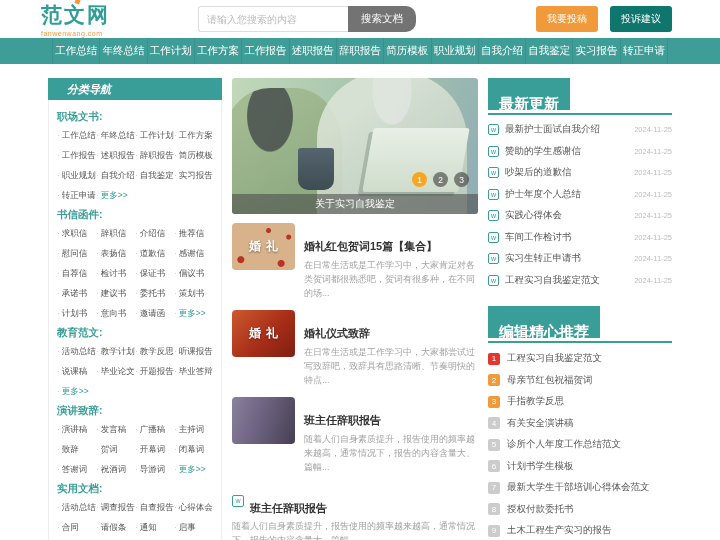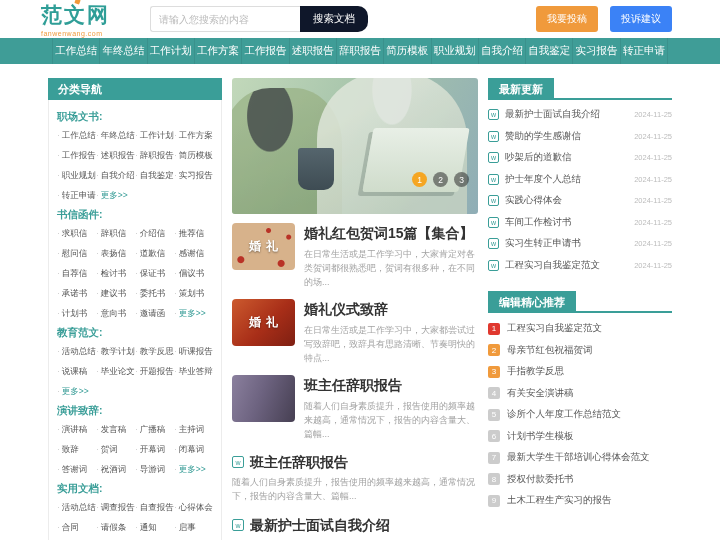--- a/index.html
+++ b/index.html
@@ -6,46 +6,46 @@
   html,body { width:720px; height:540px; overflow:hidden; background:#fff;
     font-family:"Liberation Sans","DejaVu Sans",sans-serif; }
 
   
   .header { display:flex; align-items:center; height:38px; padding:0 48px 0 41px; }
   .logo { cursor:pointer; }
   .logo-title { color:#2f9e97; font-size:21px; font-weight:bold; letter-spacing:2px; position:relative; }
   .logo-title::after { content:""; position:absolute; top:-2px; left:34px; width:5px; height:5px;
     background:#f09a3c; border-radius:1px; transform:rotate(20deg); }
   .logo-sub { color:#f09a3c; font-size:7px; margin-top:1px; letter-spacing:.5px; }
-  .search-bar { display:flex; margin-left:40px; }
+  .search-bar { display:flex; margin-left:88px; }
   .search-input { width:150px; height:26px; border:1px solid #ddd; border-right:none;
     border-radius:3px 0 0 3px; padding:0 8px; font-size:10px; color:#666; outline:none; }
   .search-input::placeholder { color:#bbb; }
-  .btn-search { height:26px; padding:0 13px; background:#0f172a; color:#fff; border:none;
+  .btn-search { height:26px; padding:0 13px; background:#737373; color:#fff; border:none;
     font-size:10.5px; border-radius:0 10px 10px 0; cursor:pointer; }
   .header-actions { margin-left:auto; display:flex; gap:12px;justify-content:center; }
   .hbtn { border:none; color:#fff; font-size:10px; padding:6px 11px; border-radius:3px; cursor:pointer; }
   .hbtn.orange { background:#f09a3c; }
-  .hbtn.teal { background:#3b82f6; }
+  .hbtn.teal { background:#0f766e; }
 
   
   .topnav { background:#3f9d97; height:26px; display:flex; align-items:stretch; padding:0 52px; }
   .nav-item { flex:1; display:flex; align-items:center; justify-content:center; color:#fff;
     font-size:10.5px; border-right:1px solid rgba(0,0,0,.07); cursor:pointer; white-space:nowrap; }
   .nav-item:first-child { border-left:1px solid rgba(0,0,0,.07); }
 
   
   .content { display:flex; gap:10px; padding:0 48px; margin-top:14px; }
   .col-left { width:174px; flex:none; }
   .col-center { flex:1; min-width:0; }
   .col-right { width:184px; flex:none; }
 
   
   .side-header { background:#3a9e98; color:#fff; font-size:11px; font-weight:bold;
-    height:22px; line-height:22px; padding-left:10px; }
+    height:22px; line-height:22px; padding-left:19px;font-style:italic; }
   .side-body { border:1px solid #ececec; border-top:none; border-bottom:2px solid #3a9e98;
     padding:4px 8px 10px; }
   .side-section { margin-top:6px; }
   .side-section-title { color:#3a9e98; font-size:10.5px; font-weight:bold; margin:5px 0 6px; }
   .side-grid { display:grid; grid-template-columns:repeat(4,1fr); row-gap:8px; }
   .side-item { font-size:8.5px; color:#555; white-space:nowrap; cursor:pointer; }
   .side-item::before { content:"·"; color:#c8c8c8; margin-right:2px; }
   .side-item.more { color:#3a9e98; }
 
   
@@ -74,33 +74,33 @@
   .thumb { width:63px; height:47px; flex:none; border-radius:4px; display:flex; align-items:center;
     justify-content:center; color:#fff; font-weight:bold; font-size:12px; letter-spacing:5px;
     padding-left:5px; text-shadow:0 1px 2px rgba(0,0,0,.45); }
   .thumb-0 { background-color:#d7b28b;
     background-image:radial-gradient(circle at 14% 78%, #b93226 3px, transparent 4px),
       radial-gradient(circle at 78% 86%, #b93226 3px, transparent 4px),
       radial-gradient(circle at 58% 16%, #b93226 2px, transparent 3px),
       radial-gradient(circle at 90% 30%, #b93226 2px, transparent 3px); }
   .thumb-1 { background:linear-gradient(135deg,#cc5a2e 0%,#a82e18 55%,#7e1f12 100%); }
   .thumb-2 { background:linear-gradient(110deg,#8b809e 0%,#6d6380 45%,#463f52 100%); }
-  .art-title { font-size:14px; font-weight:bold; color:#333; margin-top:2px; white-space:nowrap; }
+  .art-title { font-size:11px; font-weight:bold; color:#333; margin-top:16px; white-space:nowrap; }
   .art-desc { font-size:9px; color:#a3a3a3; line-height:1.55; margin-top:5px; }
 
   .text-item { margin-top:11px; cursor:pointer; }
   .text-item-head { display:flex; align-items:center; gap:6px; }
   .doc-icon { width:12px; height:12px; flex:none; border:1px solid #3a9e98; border-radius:2px;
     color:#3a9e98; font-size:7px; display:flex; align-items:center; justify-content:center; }
   .text-item .art-desc { margin-top:4px; }
 
   
   .tab-head { border-bottom:2px solid #3a9e98; }
-  .tab { display:inline-block; background:#3a9e98; color:#fff; font-size:11px; font-weight:bold;
-    height:20px; line-height:20px; padding:1px 11px; cursor:pointer; }
+  .tab { display:inline-block; background:#3a9e98; color:#fff; font-size:15px; font-weight:bold;
+    height:20px; line-height:20px; padding:16px 11px; cursor:pointer; }
   .latest-list { margin-top:4px; }
   .latest-row { display:flex; align-items:center; gap:6px; height:21.5px; cursor:pointer; }
   .latest-row .doc-icon { width:11px; height:11px; }
   .latest-title { flex:1; font-size:9.5px; color:#555; white-space:nowrap; overflow:hidden; }
   .latest-date { font-size:7.5px; color:#bcbcbc; flex:none; }
   .rec-section { margin-top:15px; }
   .rec-list { margin-top:5px; }
   .rec-row { display:flex; align-items:center; gap:7px; height:21.5px; cursor:pointer; }
   .badge { width:12px; height:12px; flex:none; border-radius:2px; color:#fff; font-size:8px;
     display:flex; align-items:center; justify-content:center; }
@@ -243,20 +243,21 @@
       <div class="carousel">
         <div class="c-person"></div>
         <div class="c-person2"></div>
         <div class="c-laptop"></div>
         <div class="c-cup"></div>
         <div class="carousel-dots" id="carousel-dots">
             <span class="dot active">1</span>
             <span class="dot">2</span>
             <span class="dot">3</span>
           </div>
+        <div class="carousel-caption">关于实习自我鉴定</div>
       </div>
       <div id="thumb-list">
           <div class="article-thumb">
             <div class="thumb thumb-0">婚礼</div>
             <div>
               <div class="art-title">婚礼红包贺词15篇【集合】</div>
               <div class="art-desc">在日常生活或是工作学习中，大家肯定对各类贺词都很熟悉吧，贺词有很多种，在不同的场...</div>
             </div>
           </div>
           <div class="article-thumb">

